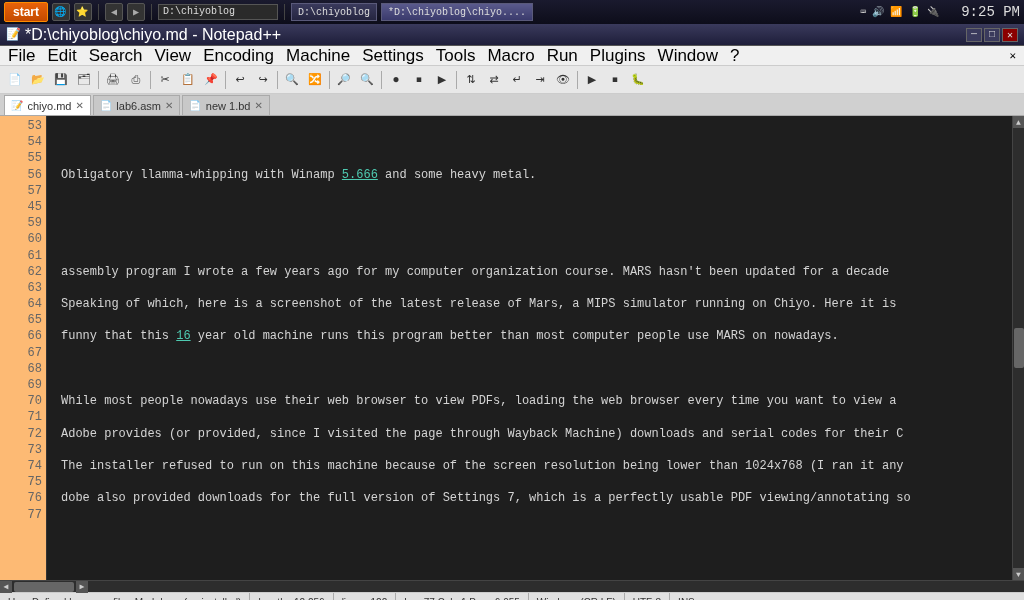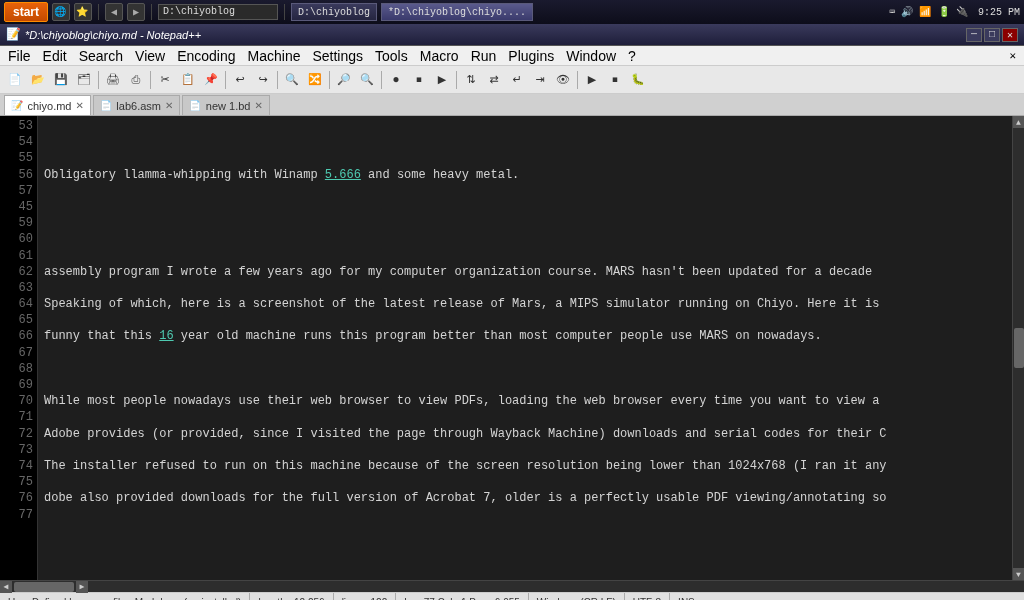--- a/index.html
+++ b/index.html
@@ -70,21 +70,21 @@
     
     #titlebar {
       height: 22px;
       background: linear-gradient(to bottom, #3a3a5c, #1e1e3a);
       display: flex;
       align-items: center;
       padding: 0 6px;
       border-bottom: 1px solid #555;
     }
     #titlebar-icon { font-size: 12px; margin-right: 4px; }
-    #titlebar-title { color: #fff; font-size: 11px; font-family: Arial, sans-serif; flex: 1; font-style: italic; }
+    #titlebar-title { color: #fff; font-size: 16px; font-family: Arial, sans-serif; flex: 1; }
     .titlebar-btn {
       width: 16px; height: 14px;
       display: flex; align-items: center; justify-content: center;
       font-size: 10px; color: #ddd;
       background: #3a3a5c;
       border: 1px solid #666;
       cursor: pointer;
       margin-left: 2px;
     }
     .titlebar-btn.close { background: #8b0000; }
@@ -94,21 +94,21 @@
       height: 20px;
       background: #f0f0f0;
       display: flex;
       align-items: center;
       padding: 0 2px;
       border-bottom: 1px solid #ccc;
       gap: 0;
     }
     .menu-item {
       color: #000;
-      font-size: 14px;
+      font-size: 17px;
       font-family: Arial, sans-serif;
       padding: 2px 6px;
       cursor: pointer;
       height: 20px;
       display: flex; align-items: center;
     }
     .menu-x { margin-left: auto; color: #000; font-size: 11px; padding: 2px 6px; cursor: pointer; }
 
     
     #toolbar {
@@ -159,22 +159,22 @@
     .tab-close { font-size: 10px; color: #666; cursor: pointer; }
 
     
     #editor-container {
       display: flex;
       height: calc(600px - 24px - 22px - 20px - 28px - 22px - 20px);
       background: #1e1e1e;
       overflow: hidden;
     }
     #line-numbers {
-      width: 38px;
-      background: #000000;
+      width: 47px;
+      background: #fdba74;
       color: #666;
       font-size: 12px;
       font-family: 'Courier New', monospace;
       padding: 2px 4px;
       text-align: right;
       border-right: 1px solid #333;
       overflow: hidden;
       line-height: 1.35;
       flex-shrink: 0;
     }
@@ -182,20 +182,21 @@
     #editor-content {
       flex: 1;
       background: #1e1e1e;
       color: #d4d4d4;
       font-size: 12px;
       font-family: 'Courier New', monospace;
       padding: 2px 6px;
       overflow: hidden;
       line-height: 1.35;
       white-space: pre;
+      margin-left: 8px;
     }
     .line { display: block; min-height: 16px; }
     .link { color: #4ec9b0; text-decoration: underline; }
     #scrollbar-v {
       width: 12px;
       background: #2d2d2d;
       border-left: 1px solid #444;
       display: flex;
       flex-direction: column;
       align-items: center;
@@ -245,21 +246,21 @@
   <span class="taskbar-divider"></span>
   <span class="taskbar-icon">◀</span>
   <span class="taskbar-icon">▶</span>
   <span class="taskbar-divider"></span>
   <span class="address-bar">D:\chiyoblog</span>
   <span class="taskbar-divider"></span>
   <span class="taskbar-tab">D:\chiyoblog</span>
   <span class="taskbar-tab active">*D:\chiyoblog\chiyo....</span>
   <div class="taskbar-right">
     <span class="sys-icons">⌨ 🔊 📶 🔋 🔌</span>
-    <span style="margin-left:7px; font-size:10px; color:#ddd;">9:25 PM</span>
+    <span style="margin-left:19px; font-size:14px; color:#ddd;">9:25 PM</span>
   </div>
 </div>
 
 <div id="titlebar">
   <span id="titlebar-icon">📝</span>
   <span id="titlebar-title">*D:\chiyoblog\chiyo.md - Notepad++</span>
   <span class="titlebar-btn">─</span>
   <span class="titlebar-btn">□</span>
   <span class="titlebar-btn close">✕</span>
 </div>
@@ -369,21 +370,21 @@
 <span class="line">Obligatory llamma-whipping with Winamp <span class="link">5.666</span> and some heavy metal.</span>
 <span class="line"> </span>
 <span class="line"> </span>
 <span class="line">assembly program I wrote a few years ago for my computer organization course. MARS hasn't been updated for a decade</span>
 <span class="line">Speaking of which, here is a screenshot of the latest release of Mars, a MIPS simulator running on Chiyo. Here it is</span>
 <span class="line">funny that this <span class="link">16</span> year old machine runs this program better than most computer people use MARS on nowadays.</span>
 <span class="line"> </span>
 <span class="line">While most people nowadays use their web browser to view PDFs, loading the web browser every time you want to view a</span>
 <span class="line">Adobe provides (or provided, since I visited the page through Wayback Machine) downloads and serial codes for their C</span>
 <span class="line">The installer refused to run on this machine because of the screen resolution being lower than 1024x768 (I ran it any</span>
-<span class="line">dobe also provided downloads for the full version of Acrobat 7, older is a perfectly usable PDF viewing/annotating so</span>
+<span class="line">dobe also provided downloads for the full version of Settings 7, which is a perfectly usable PDF viewing/annotating so</span>
 
 
 
 
 
 
 
 
 
 

